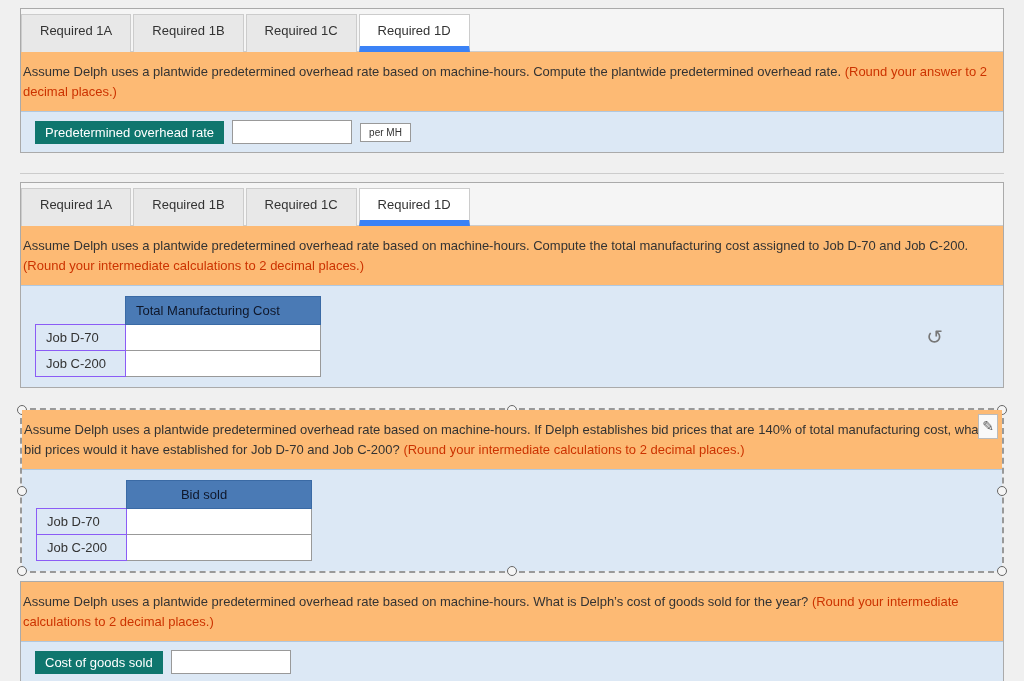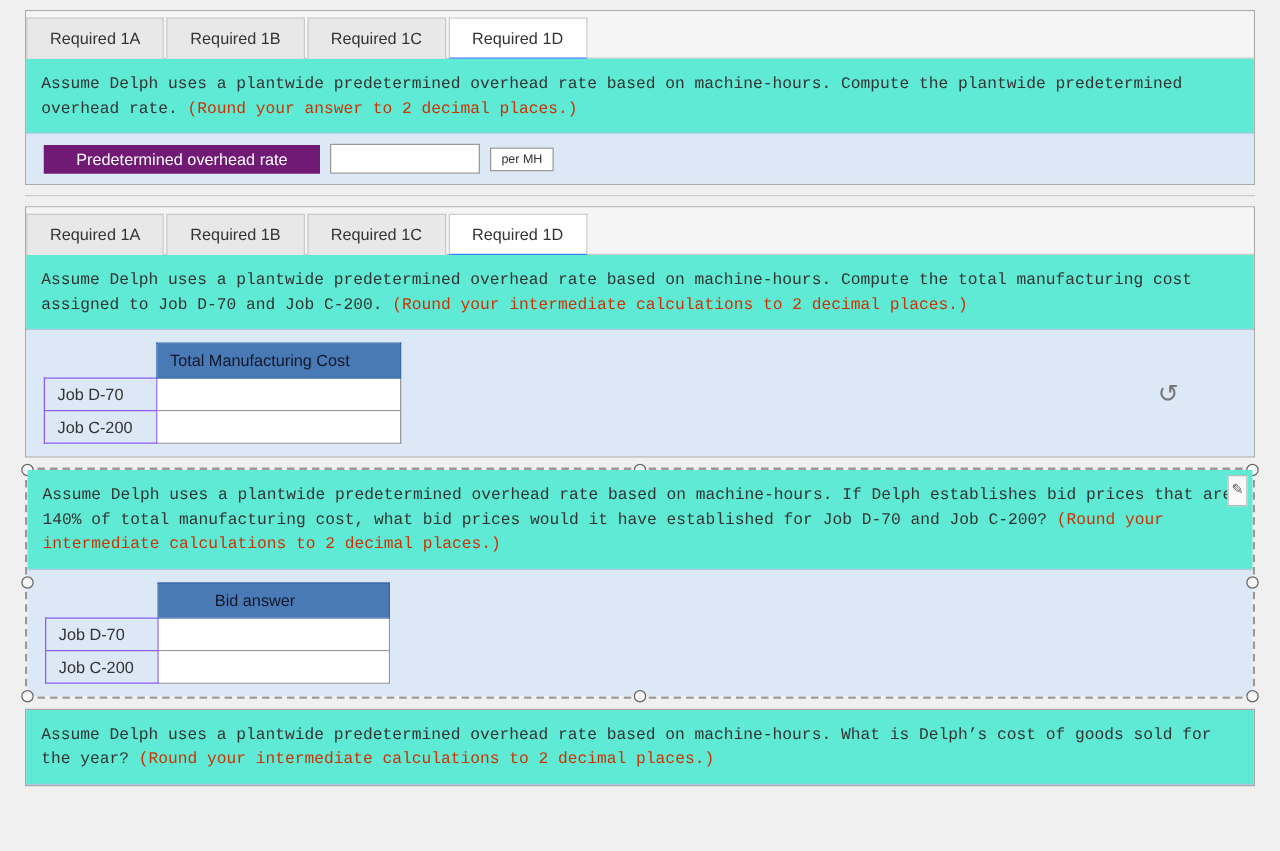--- a/index.html
+++ b/index.html
@@ -30,52 +30,51 @@
       margin-right: 2px;
       margin-top: 4px;
       cursor: pointer;
       background: #f5f5f5;
       font-size: 13px;
       position: relative;
       bottom: -1px;
     }
     .tab.active {
       background: #fff;
-      border-bottom: 1px solid #3b82f6;
+      border-bottom: 6px solid #3b82f6;
       font-weight: normal;
     }
     .tab:not(.active) {
       background: #e8e8e8;
     }
 
     
     .instruction-box {
-      background: #5eead4;
-      padding: 10px 12px;
+      background: #fdba74;
+      padding: 10px 2px;
       font-size: 13px;
       line-height: 1.5;
       border-bottom: 1px solid #b0c8e0;
-      font-family: Liberation Mono, monospace;
     }
     .instruction-box .orange-text {
       color: #cc3300;
     }
 
     
     .form-row {
       display: flex;
       align-items: center;
       padding: 8px 14px;
       background: #dce8f5;
       gap: 8px;
     }
     .form-label {
-      background: #701a75;
+      background: #0f766e;
       color: #fff;
-      padding: 4px 26px;
+      padding: 4px 10px;
       font-size: 13px;
       white-space: nowrap;
     }
     .form-input {
       border: 1px solid #999;
       height: 24px;
       width: 120px;
       padding: 2px 4px;
       font-size: 13px;
       background: #fff;
@@ -132,21 +131,21 @@
       height: 100%;
       border: none;
       outline: none;
       padding: 2px 4px;
       font-size: 13px;
       min-height: 24px;
     }
 
     .outer-box {
       border: 1px solid #aaa;
-      margin-bottom: 8px;
+      margin-bottom: 20px;
       background: #fff;
     }
 
     .selection-wrapper {
       position: relative;
       border: 2px dashed #999;
       margin-bottom: 8px;
     }
     .sel-corner {
       width: 10px;
@@ -261,21 +260,21 @@
         <span>Assume Delph uses a plantwide predetermined overhead rate based on machine-hours. If Delph establishes bid prices that are 140% of total manufacturing cost, what bid prices would it have established for Job D-70 and Job C-200?</span>
         <span class="orange-text">(Round your intermediate calculations to 2 decimal places.)</span>
         
         <span class="edit-btn" style="position:absolute; right:4px; top:4px;">✎</span>
       </div>
       <div class="table-section">
         <table class="data-table">
           <thead>
             <tr>
               <th style="background:transparent; border:none; min-width:90px;"></th>
-              <th>Bid answer</th>
+              <th>Bid sold</th>
             </tr>
           </thead>
           <tbody>
             <tr>
               <td class="row-label">Job D-70</td>
               <td class="input-cell">
                 <input type="text" value="" style="">
               </td>
             </tr>
             <tr>
@@ -288,15 +287,19 @@
         </table>
       </div>
     </div>
   </div>
 
   <div class="outer-box">
     <div class="instruction-box">
       <span>Assume Delph uses a plantwide predetermined overhead rate based on machine-hours. What is Delph’s cost of goods sold for the year?</span>
       <span class="orange-text">(Round your intermediate calculations to 2 decimal places.)</span>
     </div>
+    <div class="form-row">
+      <span class="form-label">Cost of goods sold</span>
+      <input class="form-input" type="text" value="" style="">
+    </div>
   </div>
 
 </div>
 
 </body></html>

